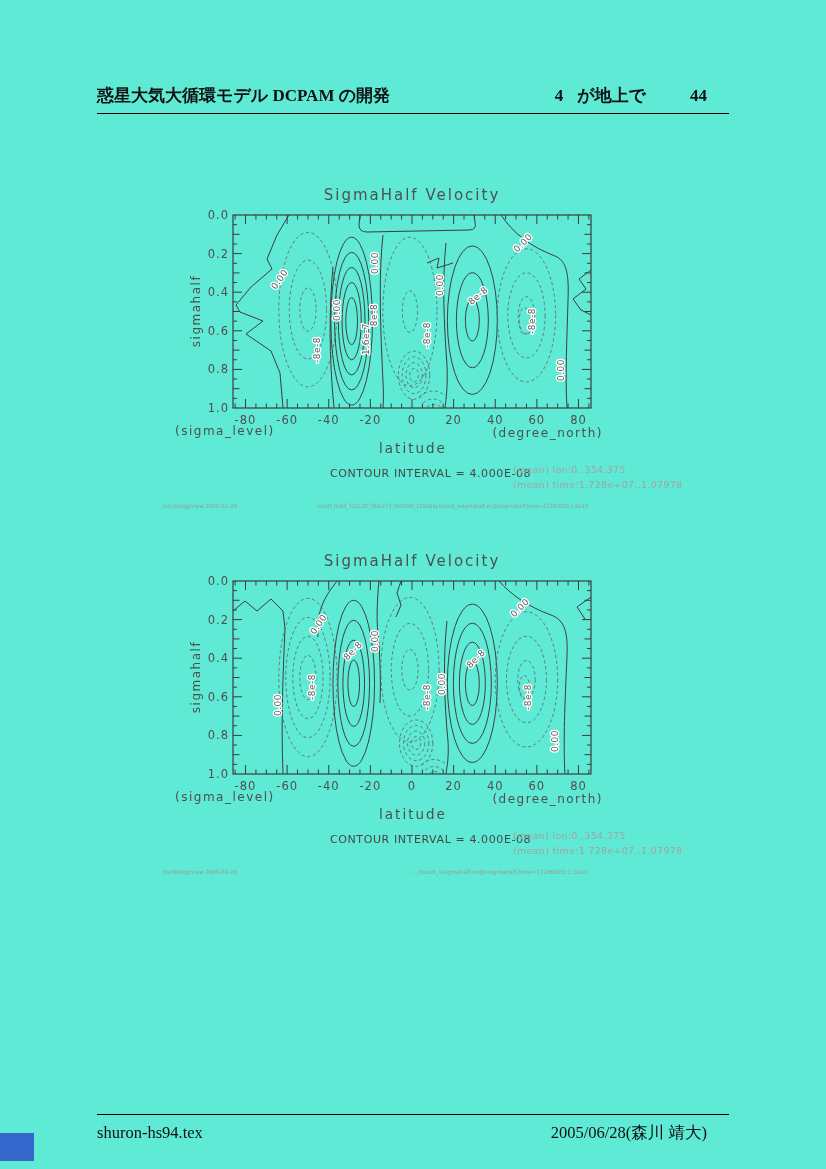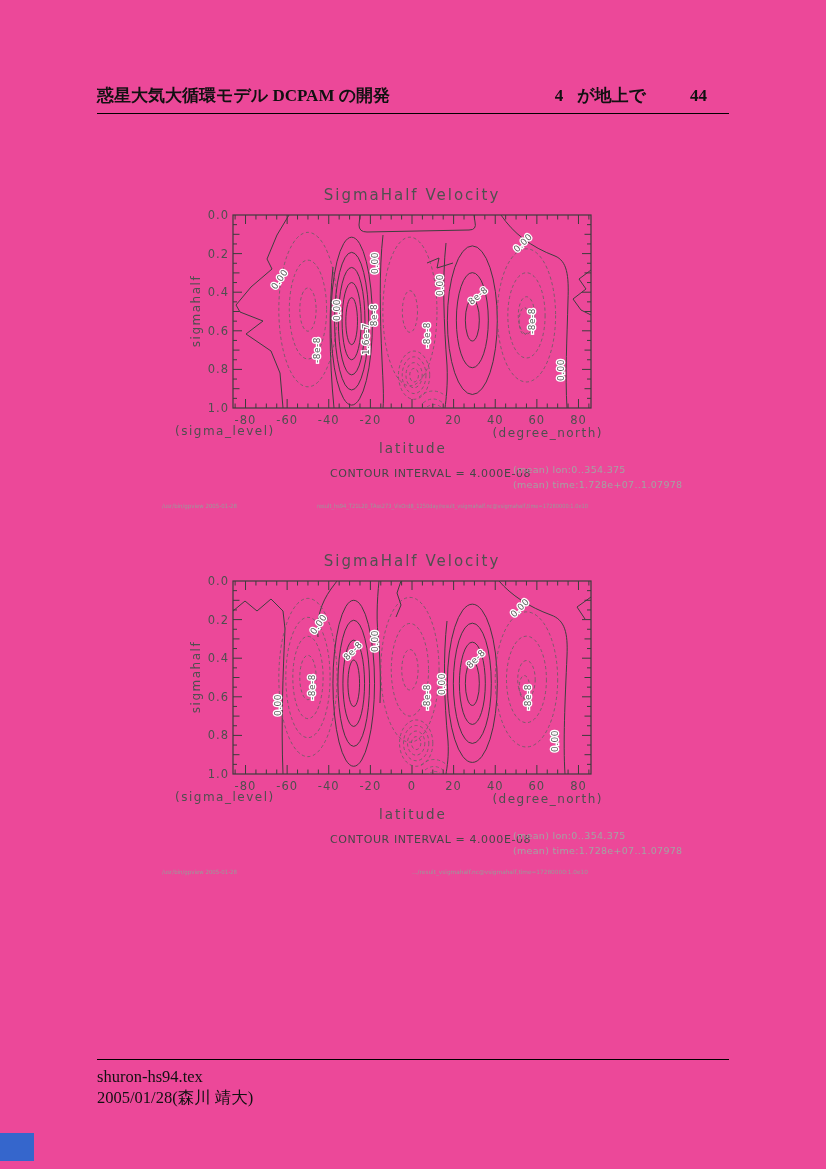--- a/index.html
+++ b/index.html
@@ -1,25 +1,25 @@
 <!DOCTYPE html>
 <html><head>
 <meta charset="utf-8">
 <style>
   html,body{margin:0;padding:0;background:#ffffff;}
-  .page{position:relative;width:826px;height:1169px;background:#ec4899;overflow:hidden;
+  .page{position:relative;width:826px;height:1169px;background:#5eead4;overflow:hidden;
         font-family:"Liberation Serif",serif;color:#111;}
   
   .runhead{position:absolute;left:97px;top:84px;width:632px;display:flex;align-items:baseline;
            font-weight:bold;font-size:17px;border-bottom:1.6px solid #000;padding-bottom:6px;}
   .runhead .spacer{flex:1;}
   .runhead .secno{margin-right:14px;}
   .runhead .pagenum{margin-left:44px;margin-right:22px;text-align:right;}
-  .runfoot{position:absolute;left:97px;top:1059px;width:632px;display:flex;align-items:baseline;
-           font-size:16.5px;border-top:1.6px solid #000;padding-top:7px;flex-direction:column;}
+  .runfoot{position:absolute;left:97px;top:1114px;width:632px;display:flex;align-items:baseline;
+           font-size:16.5px;border-top:1.6px solid #000;padding-top:7px;}
   .runfoot .spacer{flex:1;}
   .runfoot .dateauthor{margin-right:22px;}
   
   .caption{position:absolute;left:113px;top:896px;width:600px;font-size:16.5px;line-height:29px;
            text-align:justify;text-indent:7px;color:#111;}
   
   .corner-badge{position:absolute;left:0;top:1133px;width:34px;height:28px;background:#3566cc;}
   
   svg.gpplot{position:absolute;}
   .pt-title{font-family:"DejaVu Sans",sans-serif;font-size:15px;fill:#505050;letter-spacing:2px;}
@@ -430,18 +430,18 @@
         <text class="pt-clabel" x="289" y="29" text-anchor="middle" transform="rotate(-45 289 29)">0.00</text>
         <text class="pt-clabel" x="298" y="116" text-anchor="middle" transform="rotate(-90 298 116)">-8e-8</text>
         <text class="pt-clabel" x="325" y="160" text-anchor="middle" transform="rotate(-90 325 160)">0.00</text>
       </g>
     </svg>
 
 
   <div class="runfoot">
     <span>shuron-hs94.tex</span>
     <span class="spacer"></span>
-    <span class="dateauthor">2005/01/28(森川 靖大)</span>
+    <span class="dateauthor">2005/06/28(森川 靖大)</span>
   </div>
 
   <div class="corner-badge"></div>
 
 </div>
 
 </body></html>

